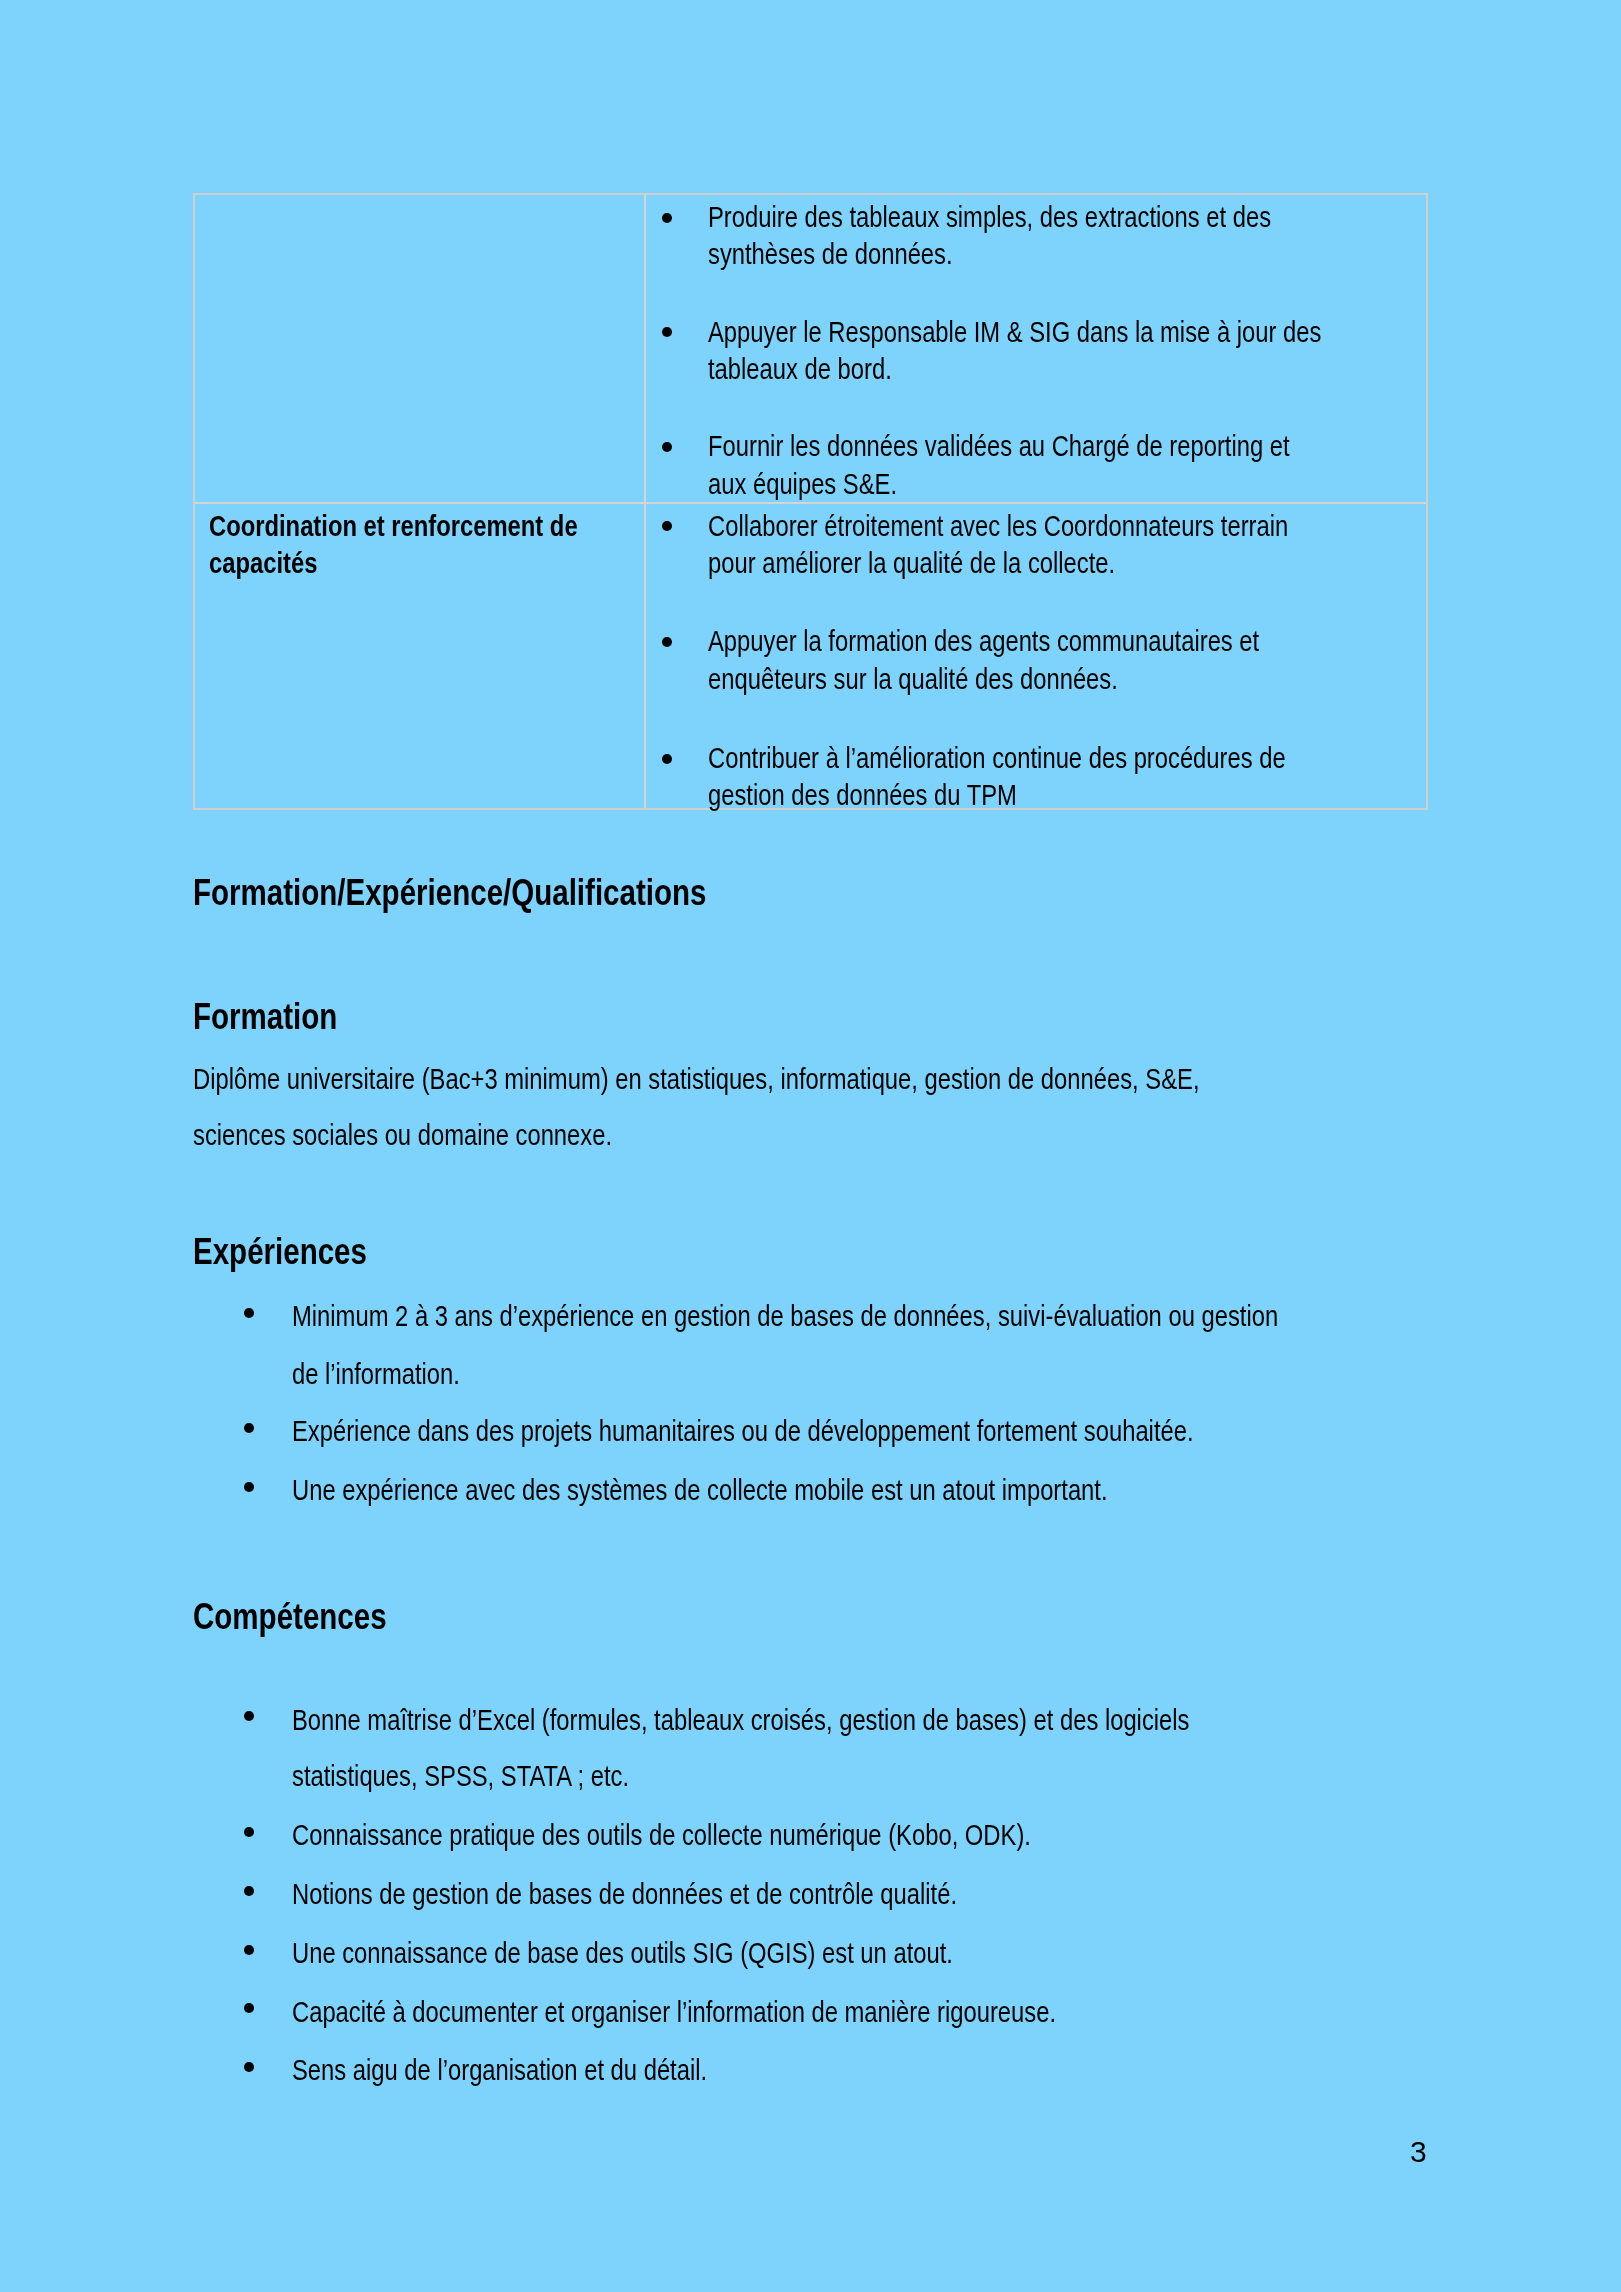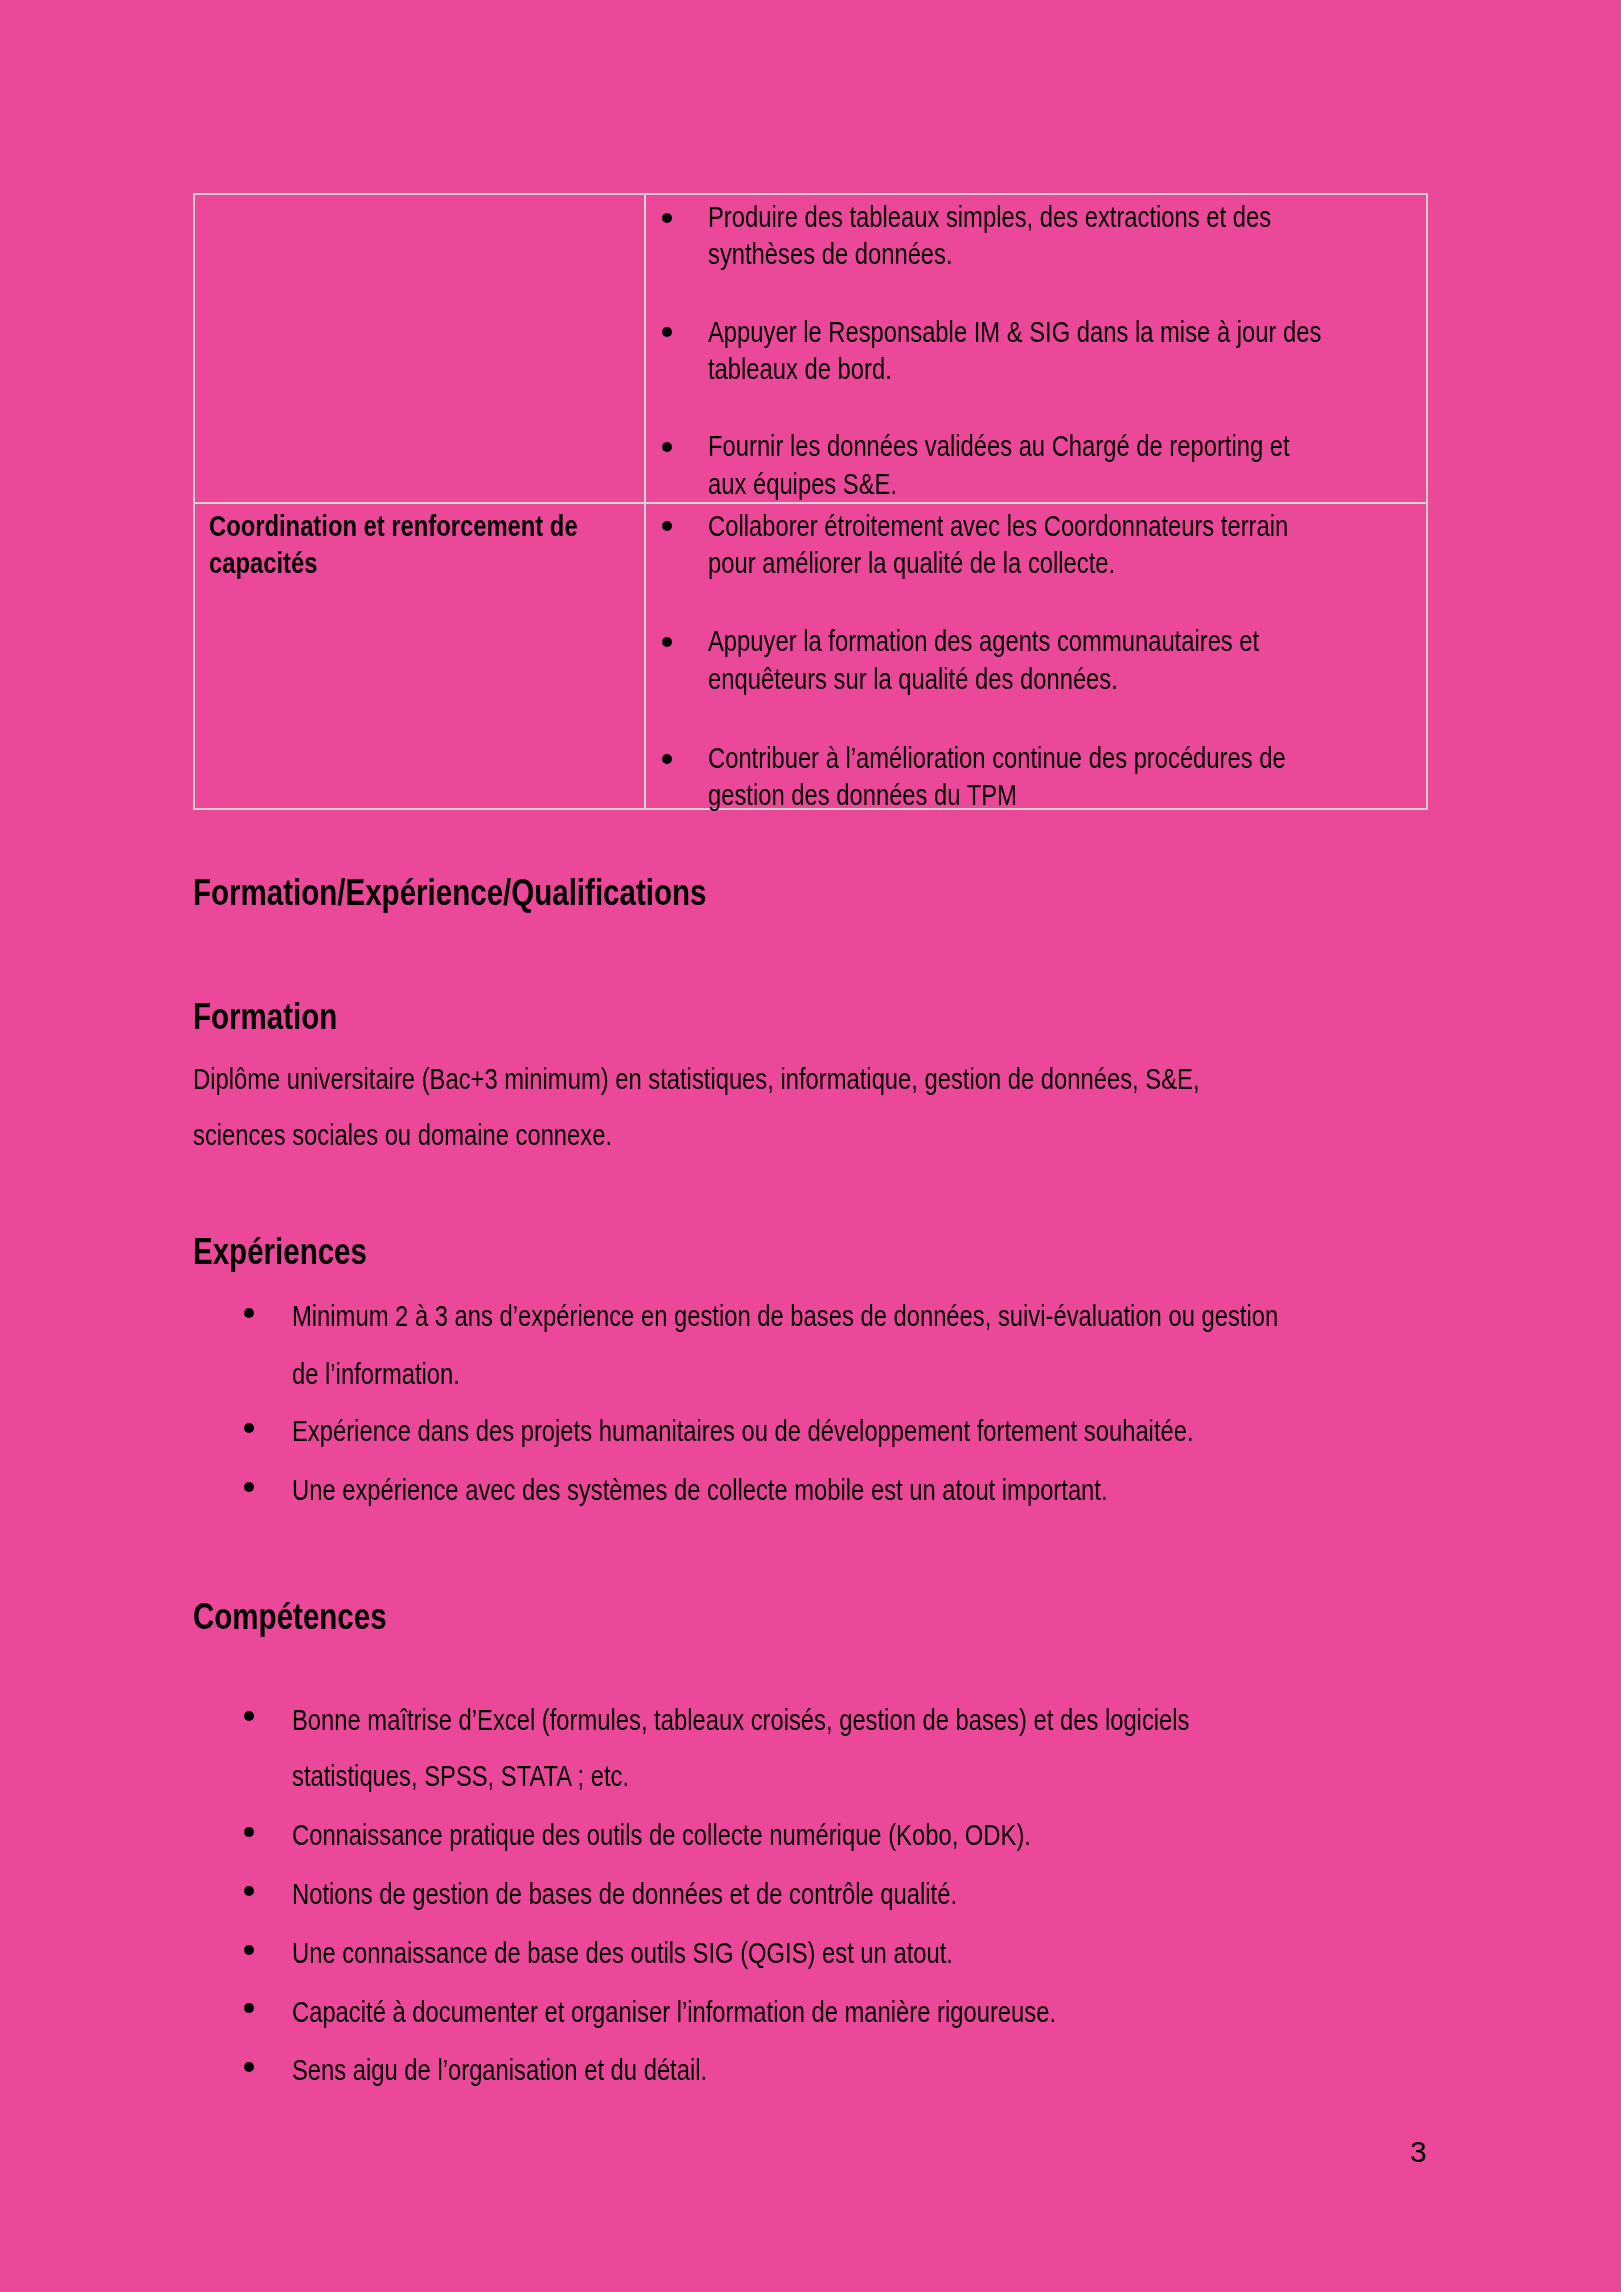--- a/index.html
+++ b/index.html
@@ -1,18 +1,18 @@
 <!DOCTYPE html>
 <html><head>
 <meta charset="utf-8">
 <style>
   html, body { margin: 0; padding: 0; background: #ffffff; }
   body { width: 1621px; height: 2293px; position: relative; overflow: hidden;
          font-family: "Liberation Sans", sans-serif; color: #000; }
-  .page { position: absolute; left: 0; top: 0; width: 1621px; height: 2293px; background: #ec4899; }
+  .page { position: absolute; left: 0; top: 0; width: 1621px; height: 2293px; background: #7dd3fc; }
 
   
   .tbl { position: absolute; left: 193px; top: 193px; width: 1235px; height: 617px;
          border: 2px solid #cfcfcf; box-sizing: border-box; }
   .tbl .vdiv { position: absolute; left: 449px; top: 0; bottom: 0; width: 2px; background: #d4d4d4; }
   .tbl .hdiv { position: absolute; left: 0; right: 0; top: 307px; height: 2px; background: #d4d4d4; }
 
   .line { position: absolute; white-space: nowrap; transform-origin: 0 0; transform: scaleX(0.82); }
   .body-text { font-size: 29px; line-height: 35px; }
   .cell-head { font-size: 29px; line-height: 35px; font-weight: bold; }

